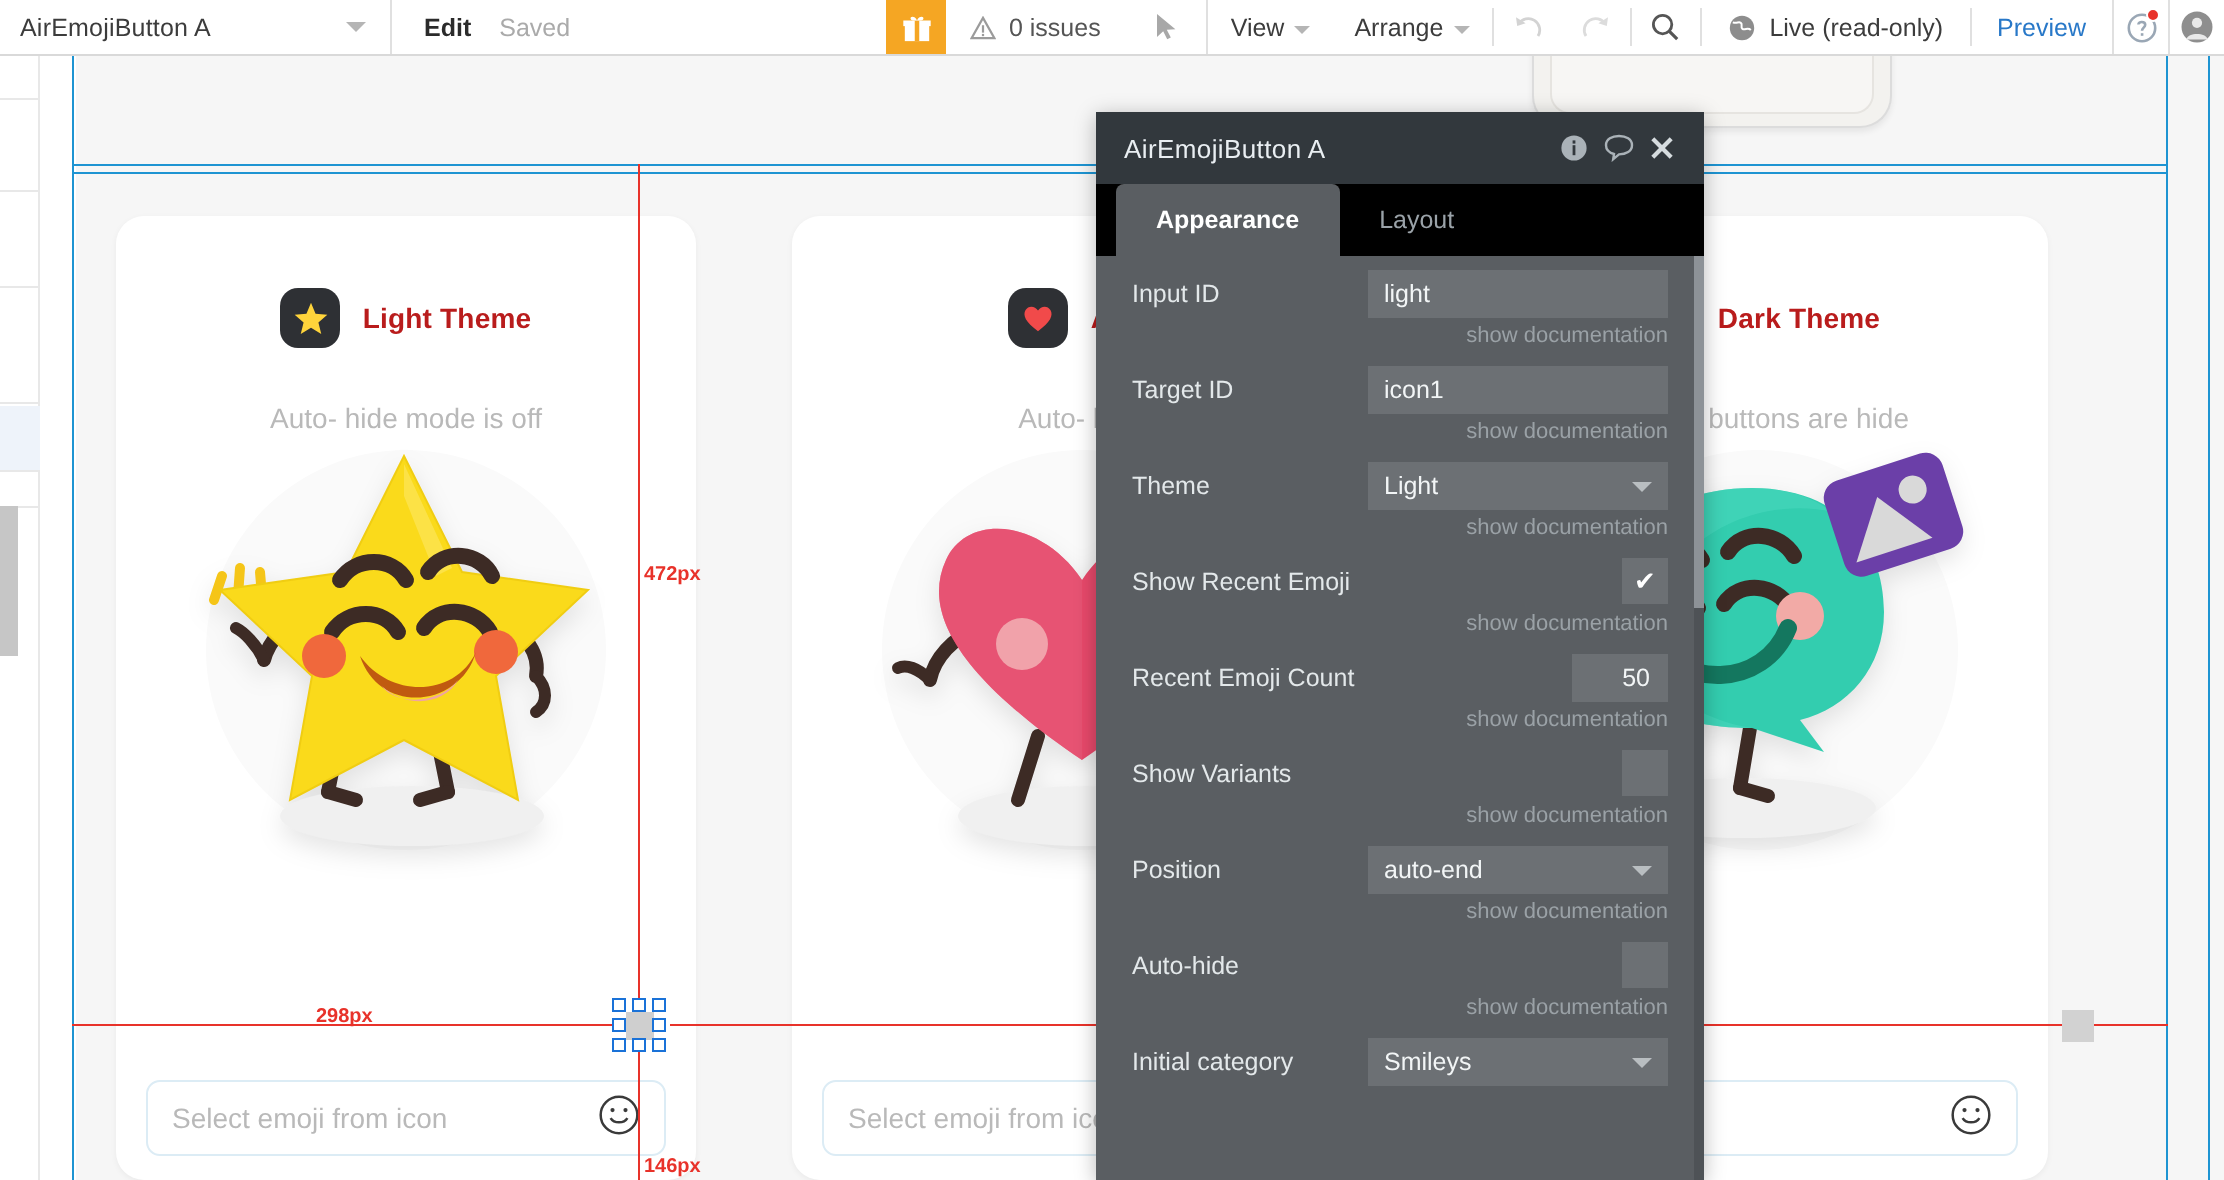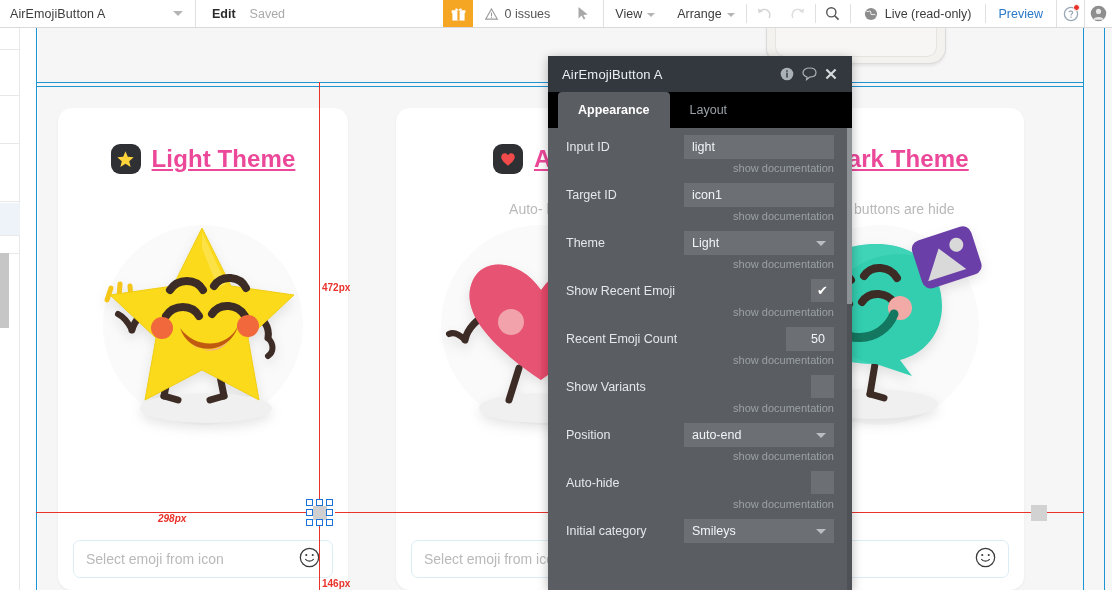--- a/index.html
+++ b/index.html
@@ -157,23 +157,22 @@
     display: flex; align-items: center; justify-content: center;
     gap: 11px; margin-top: 36px;
   }
   .card-badge {
     width: 30px; height: 30px; border-radius: 9px;
     background: #2e3034;
     display: flex; align-items: center; justify-content: center;
     font-size: 17px; line-height: 1;
   }
   .card-title {
-    font-size: 24px; font-weight: bold; color: #ec4899;
+    font-size: 14px; font-weight: bold; color: #b91c1c;
     letter-spacing: .1px;
-    text-decoration: underline;
   }
   .card-sub {
     text-align: center; margin-top: 27px;
     font-size: 14px; color: #b9b9b9;
   }
   .char-wrap {
     position: absolute; left: 0; right: 0; top: 92px; height: 250px;
     display: flex; align-items: center; justify-content: center;
   }
   .char-disc {
@@ -463,20 +462,21 @@
 
   <div class="card" style="left:58px;top:80px;width:290px;height:482px;">
     <div class="card-head">
       <div class="card-badge">
         <svg width="19" height="19" viewBox="0 0 20 20" aria-hidden="true">
           <path d="M10 1.4 L12.4 7.2 L18.6 7.7 L13.9 11.8 L15.4 17.9 L10 14.6 L4.6 17.9 L6.1 11.8 L1.4 7.7 L7.6 7.2 Z" fill="#ffd43b"></path>
         </svg>
       </div>
       <div class="card-title">Light Theme</div>
     </div>
+    <div class="card-sub">Auto- hide mode is off</div>
 
     <div class="char-wrap">
       <div class="char-disc"></div>
       <svg class="char-emoji" width="210" height="215" viewBox="0 0 210 215" aria-hidden="true" style="font-size:0;">
         <ellipse cx="108" cy="190" rx="66" ry="15" fill="#f0f0f0"></ellipse>
         <path d="M76 128 L66 178" stroke="#3d2b25" stroke-width="7" stroke-linecap="round" fill="none"></path>
         <path d="M66 178 L80 182" stroke="#3d2b25" stroke-width="7" stroke-linecap="round" fill="none"></path>
         <path d="M116 128 L126 178" stroke="#3d2b25" stroke-width="7" stroke-linecap="round" fill="none"></path>
         <path d="M126 178 L112 182" stroke="#3d2b25" stroke-width="7" stroke-linecap="round" fill="none"></path>
         <path d="M60 86 C44 92 36 104 34 112" stroke="#3d2b25" stroke-width="7" stroke-linecap="round" fill="none"></path>
@@ -616,21 +616,21 @@
       </span>
     </div>
   </div>
 
   <div class="vline-red" style="left:319px;top:54px;height:430px;"></div>
   <div class="vline-red" style="left:319px;top:484px;height:78px;"></div>
   <div class="hline-red" style="left:36px;top:484px;width:283px;"></div>
   <div class="hline-red" style="left:335px;top:484px;width:749px;"></div>
 
   <div class="meas-label" style="left:322px;top:254px;">472px</div>
-  <div class="meas-label" style="left:158px;top:485px;font-style:italic;">298px</div>
+  <div class="meas-label" style="left:158px;top:475px;">298px</div>
   <div class="meas-label" style="left:322px;top:550px;">146px</div>
 
   <div class="sel-cluster" style="left:306px;top:471px;">
     <div class="core"></div>
     <div class="h" style="left:0;top:0;"></div>
     <div class="h" style="left:10px;top:0;"></div>
     <div class="h" style="left:20px;top:0;"></div>
     <div class="h" style="left:0;top:10px;"></div>
     <div class="h" style="left:20px;top:10px;"></div>
     <div class="h" style="left:0;top:20px;"></div>

